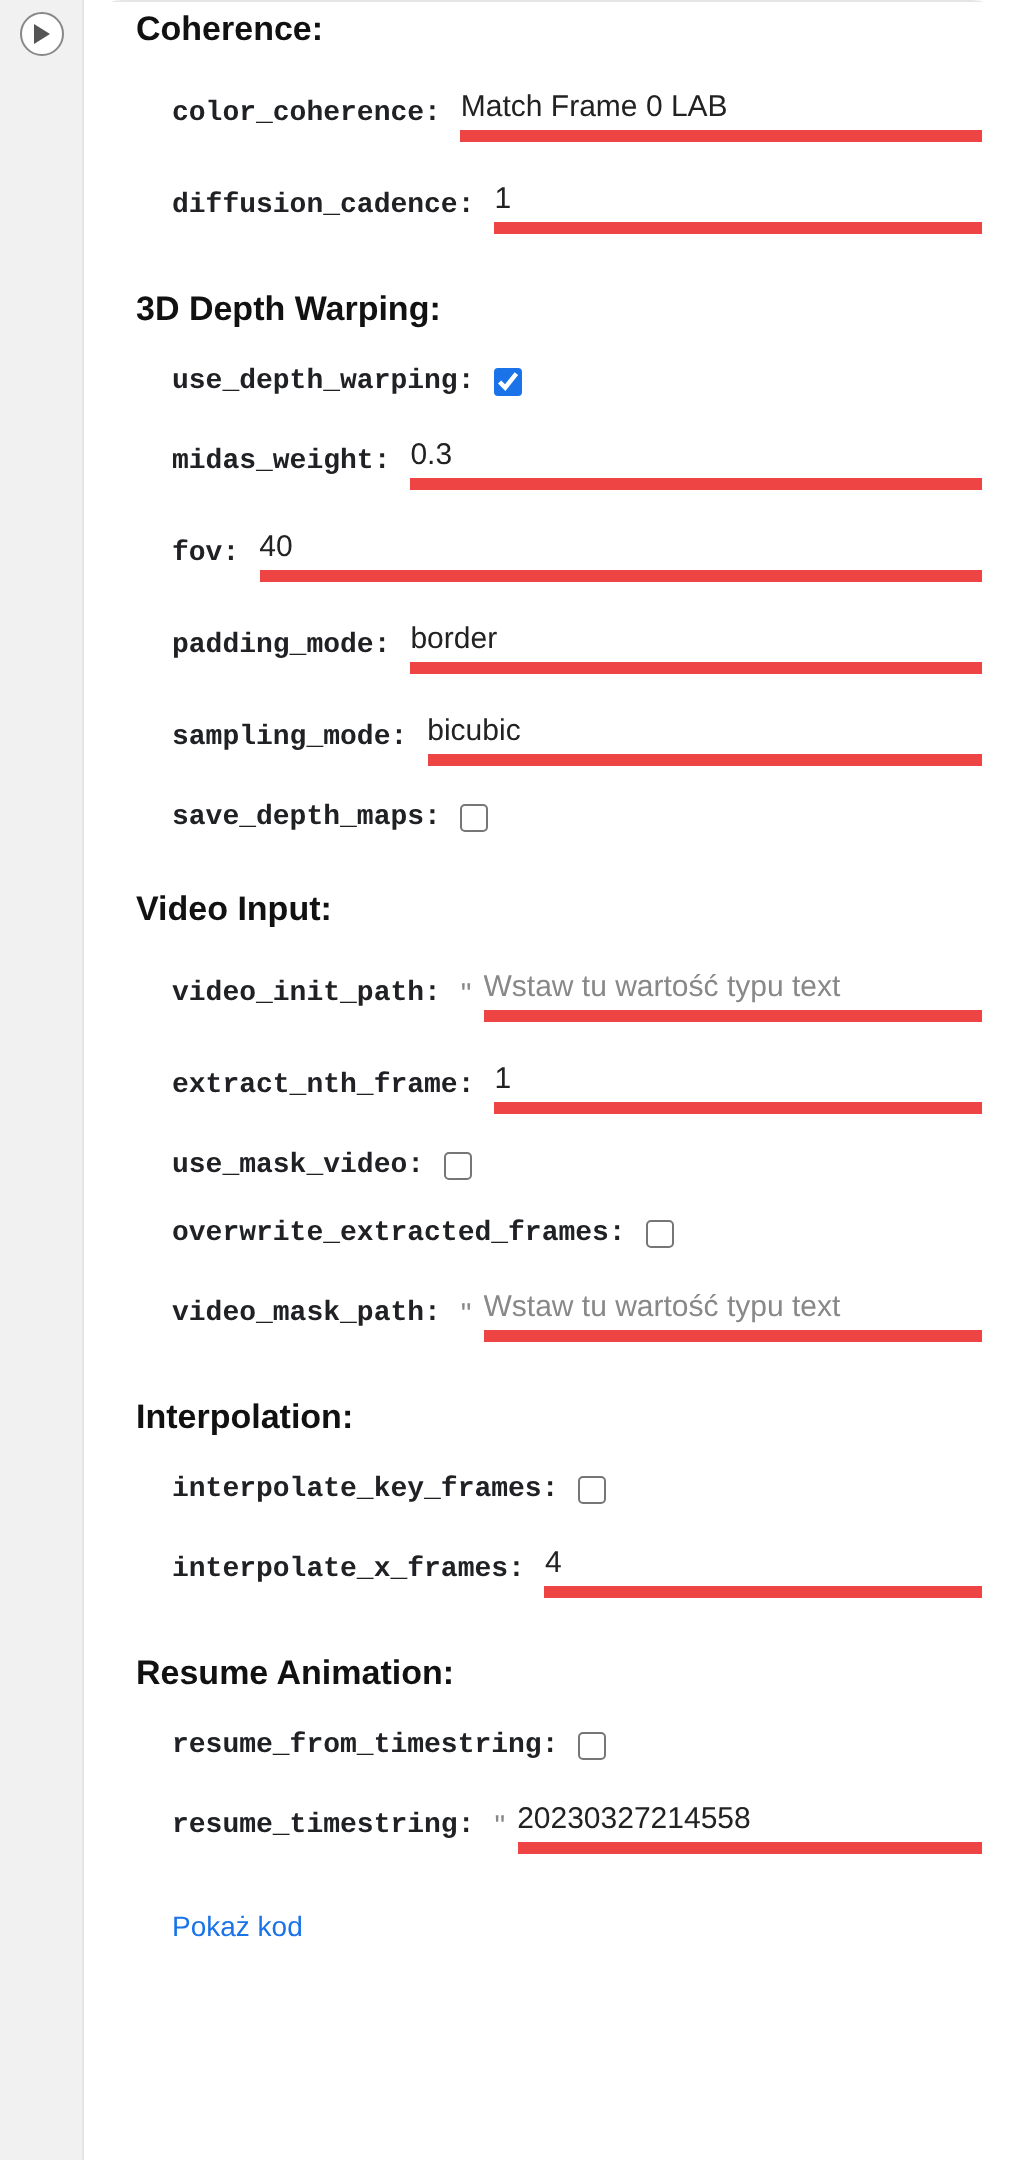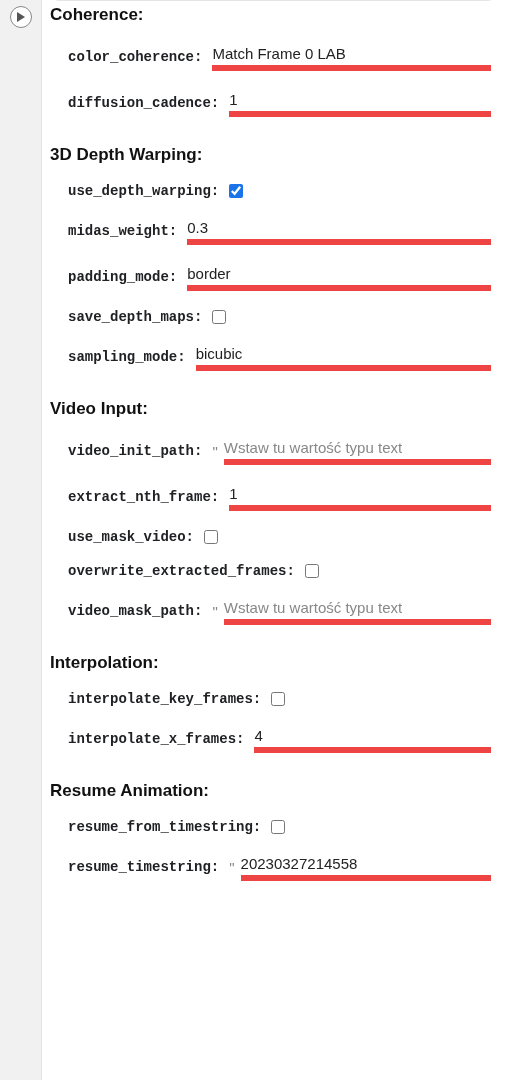--- a/index.html
+++ b/index.html
@@ -1,21 +1,21 @@
 <!DOCTYPE html>
 <html><head>
 <meta charset="utf-8">
 <style>
   * { box-sizing: border-box; margin: 0; padding: 0; }
   html, body { width: 505px; height: 1080px; font-family: Arial, Helvetica, sans-serif; font-size: 14px; color: #202124; background: #fff; }
   .page { display: flex; width: 100%; height: 100%; }
   .gutter { width: 42px; background: #f1f1f1; border-right: 1px solid #e5e5e5; padding-top: 6px; display: flex; justify-content: center; align-items: flex-start; }
   .run-btn { width: 22px; height: 22px; border-radius: 50%; border: 1px solid #888; background: #fff; display: flex; align-items: center; justify-content: center; cursor: pointer; }
   .run-btn svg { width: 10px; height: 10px; fill: #555; }
-  .content { flex: 1; padding: 0 14px 18px 8px; overflow: hidden; border-radius: 19px; }
+  .content { flex: 1; padding: 0 14px 18px 26px; overflow: hidden; border-radius: 19px; }
   .section-title { font-weight: 700; font-size: 17px; color: #111; margin-top: 28px; margin-bottom: 6px; }
   .section-title.first { margin-top: 4px; }
   .row { margin-top: 18px; padding-left: 18px; display: flex; align-items: center; gap: 10px; }
   .row .label { font-family: "Courier New", monospace; font-weight: 700; font-size: 14px; color: #202124; white-space: nowrap; }
   .row .input-wrap { flex: 1; position: relative; }
   .row input[type="text"] { width: 100%; border: none; border-bottom: 6px solid #ef4444; font-size: 15px; padding: 2px 0 3px 0; outline: none; background: transparent; color: #222; }
   .row input[type="text"]::placeholder { color: #888; }
   .row .quote { color: #888; font-size: 15px; margin-right: -4px; }
   .row input[type="checkbox"] { width: 14px; height: 14px; cursor: pointer; accent-color: #1a73e8; }
   .show-code { color: #1a73e8; font-size: 14px; margin-top: 28px; padding-left: 18px; cursor: pointer; }
@@ -52,34 +52,38 @@
     <div class="row">
       <span class="label">use_depth_warping:</span>
       <input type="checkbox" checked="" style="">
     </div>
 
     <div class="row">
       <span class="label">midas_weight:</span>
       <div class="input-wrap"><input type="text" value="0.3" style=""></div>
     </div>
 
+    <div class="row">
+      <span class="label">fov:</span>
+      <div class="input-wrap"><input type="text" value="40" style=""></div>
+    </div>
 
     <div class="row">
       <span class="label">padding_mode:</span>
       <div class="input-wrap"><input type="text" value="border" style=""></div>
     </div>
 
     <div class="row">
-      <span class="label">save_depth_maps:</span>
-      <input type="checkbox" style="">
+      <span class="label">sampling_mode:</span>
+      <div class="input-wrap"><input type="text" value="bicubic" style=""></div>
     </div>
 
     <div class="row">
-      <span class="label">sampling_mode:</span>
-      <div class="input-wrap"><input type="text" value="bicubic" style=""></div>
+      <span class="label">save_depth_maps:</span>
+      <input type="checkbox" style="">
     </div>
 
     <div class="section-title">Video Input:</div>
 
     <div class="row">
       <span class="label">video_init_path:</span>
       <span class="quote">"</span>
       <div class="input-wrap"><input type="text" placeholder="Wstaw tu wartość typu text" style=""></div>
     </div>
 
@@ -122,14 +126,15 @@
       <span class="label">resume_from_timestring:</span>
       <input type="checkbox" style="">
     </div>
 
     <div class="row">
       <span class="label">resume_timestring:</span>
       <span class="quote">"</span>
       <div class="input-wrap"><input type="text" value="20230327214558" style=""></div>
     </div>
 
+    <div class="show-code">Pokaż kod</div>
   </div>
 </div>
 
 </body></html>

